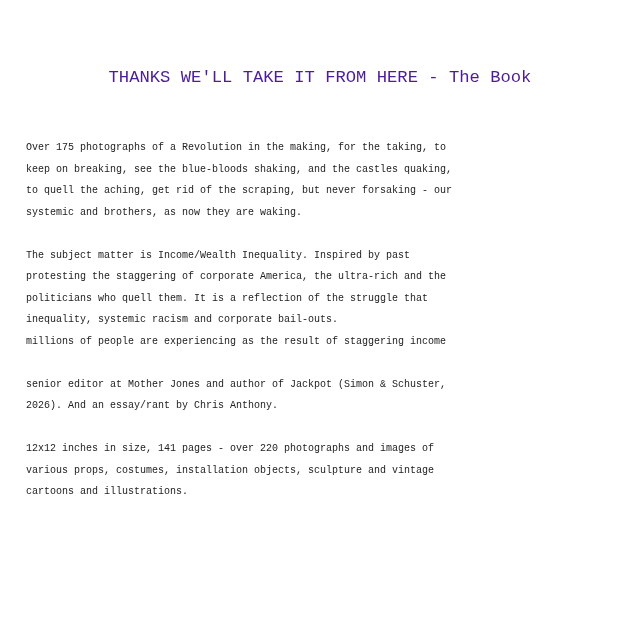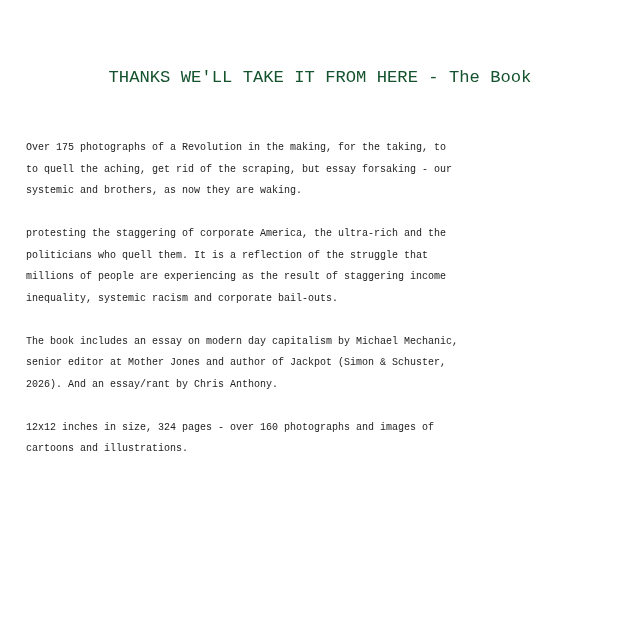--- a/index.html
+++ b/index.html
@@ -21,21 +21,21 @@
     }
     .title {
       position: absolute;
       left: 0;
       width: 640px;
       top: 66px;
       text-align: center;
       font-family: "Liberation Mono", "DejaVu Sans Mono", monospace;
       font-size: 17.2px;
       line-height: 24px;
-      color: #14532d;
+      color: #4c1d95;
       white-space: pre;
       letter-spacing: 0;
     }
     .body-text {
       position: absolute;
       left: 26px;
       top: 137px;
       width: 600px;
       font-family: "Liberation Mono", "DejaVu Sans Mono", monospace;
       font-size: 10px;
@@ -53,32 +53,34 @@
   </style>
 </head>
 <body>
 
 <div class="page">
   <div class="title">THANKS WE'LL TAKE IT FROM HERE - The Book</div>
 
   <div class="body-text">
     <p class="para">
       <span class="line">Over 175 photographs of a Revolution in the making, for the taking, to</span>
-      <span class="line">to quell the aching, get rid of the scraping, but essay forsaking - our</span>
+      <span class="line">keep on breaking, see the blue-bloods shaking, and the castles quaking,</span>
+      <span class="line">to quell the aching, get rid of the scraping, but never forsaking - our</span>
       <span class="line">systemic and brothers, as now they are waking.</span>
     </p>
     <p class="para">
+      <span class="line">The subject matter is Income/Wealth Inequality. Inspired by past</span>
       <span class="line">protesting the staggering of corporate America, the ultra-rich and the</span>
       <span class="line">politicians who quell them. It is a reflection of the struggle that</span>
+      <span class="line">inequality, systemic racism and corporate bail-outs.</span>
       <span class="line">millions of people are experiencing as the result of staggering income</span>
-      <span class="line">inequality, systemic racism and corporate bail-outs.</span>
     </p>
     <p class="para">
-      <span class="line">The book includes an essay on modern day capitalism by Michael Mechanic,</span>
       <span class="line">senior editor at Mother Jones and author of Jackpot (Simon &amp; Schuster,</span>
       <span class="line">2026). And an essay/rant by Chris Anthony.</span>
     </p>
     <p class="para">
-      <span class="line">12x12 inches in size, 324 pages - over 160 photographs and images of</span>
+      <span class="line">12x12 inches in size, 141 pages - over 220 photographs and images of</span>
+      <span class="line">various props, costumes, installation objects, sculpture and vintage</span>
       <span class="line">cartoons and illustrations.</span>
     </p>
   </div>
 </div>
 
 </body></html>

